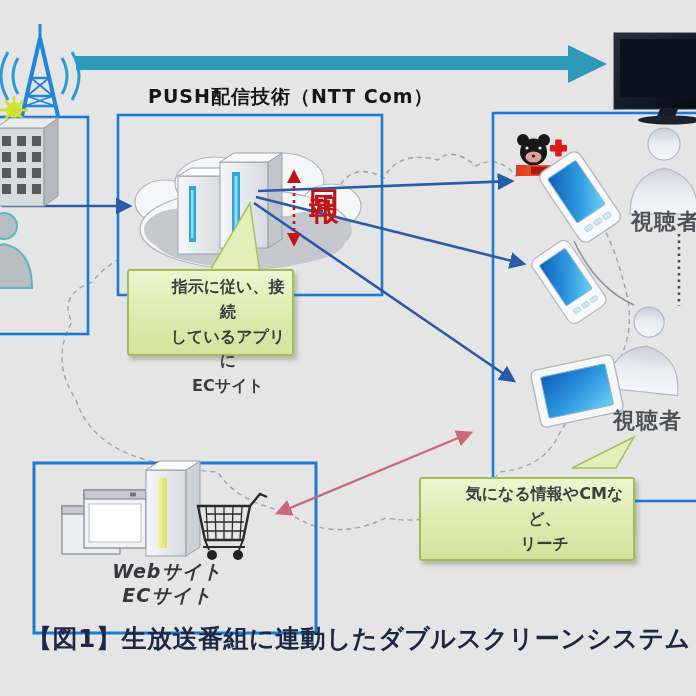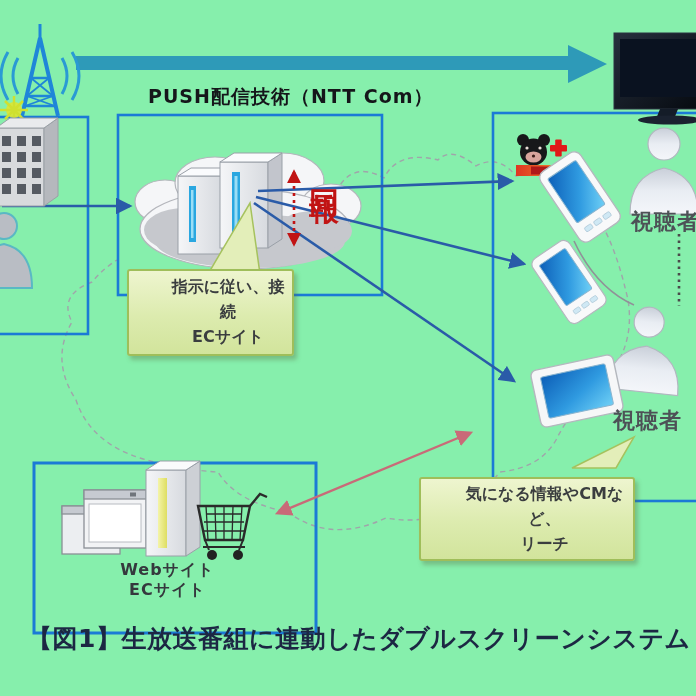--- a/index.html
+++ b/index.html
@@ -1,18 +1,18 @@
 <!DOCTYPE html>
 <html><head>
 <meta charset="utf-8">
 <style>
   html,body{margin:0;padding:0;background:#ffffff;}
   .stage{
     position:relative;width:696px;height:696px;overflow:hidden;
-    background:#86efac;
+    background:#e5e5e5;
     font-family:"DejaVu Sans","Liberation Sans",sans-serif;
   }
   .stage svg.layer{position:absolute;left:0;top:0;}
   .txt{position:absolute;color:#222;}
   .diagram-title{
     left:148px;top:84px;font-size:19px;font-weight:bold;color:#15161a;
     letter-spacing:1px;white-space:nowrap;
   }
   .simulcast{
     left:303px;top:166px;height:92px;
@@ -27,21 +27,21 @@
     text-align:center;color:#3a3d3f;font-weight:bold;
   }
   .callout .cl{line-height:1.55;margin-left:35px;}
   .callout-push{left:127px;top:269px;width:167px;height:87px;font-size:16px;padding-top:4px;}
   .callout-reach{left:419px;top:477px;width:216px;height:84px;font-size:16px;padding-top:3px;}
   .viewer-label{font-size:22px;font-weight:bold;color:#4d5156;letter-spacing:1px;white-space:nowrap;}
   .viewer-top{left:631px;top:207px;}
   .viewer-bottom{left:613px;top:406px;}
   .web-label{
     left:55px;top:560px;width:225px;text-align:center;
-    font-size:16px;font-weight:bold;color:#35383d;line-height:1.25;letter-spacing:1px;
+    font-size:19px;font-weight:bold;color:#35383d;line-height:1.25;letter-spacing:1px;font-style:italic;
   }
   .caption{
     left:27px;top:622px;width:668px;
     font-size:25px;font-weight:bold;color:#1c2743;letter-spacing:.5px;white-space:nowrap;
   }
 </style>
 </head>
 <body>
 
 <div class="stage">
@@ -262,20 +262,21 @@
 
     <polygon points="572,468 616,468 634,437" fill="#e3eeb9" stroke="#a6c25e" stroke-width="1.5"></polygon>
   </svg>
 
   <div class="txt diagram-title">PUSH配信技術（NTT Com）</div>
 
   <div class="txt simulcast">同報</div>
 
   <div class="callout callout-push">
     <div class="cl">指示に従い、接続</div>
+    <div class="cl">しているアプリに</div>
     <div class="cl">ECサイト</div>
   </div>
 
   <div class="callout callout-reach">
     <div class="cl">気になる情報やCMなど、</div>
     <div class="cl">リーチ</div>
   </div>
 
   <div class="txt viewer-label viewer-top">視聴者</div>
   <div class="txt viewer-label viewer-bottom">視聴者</div>

